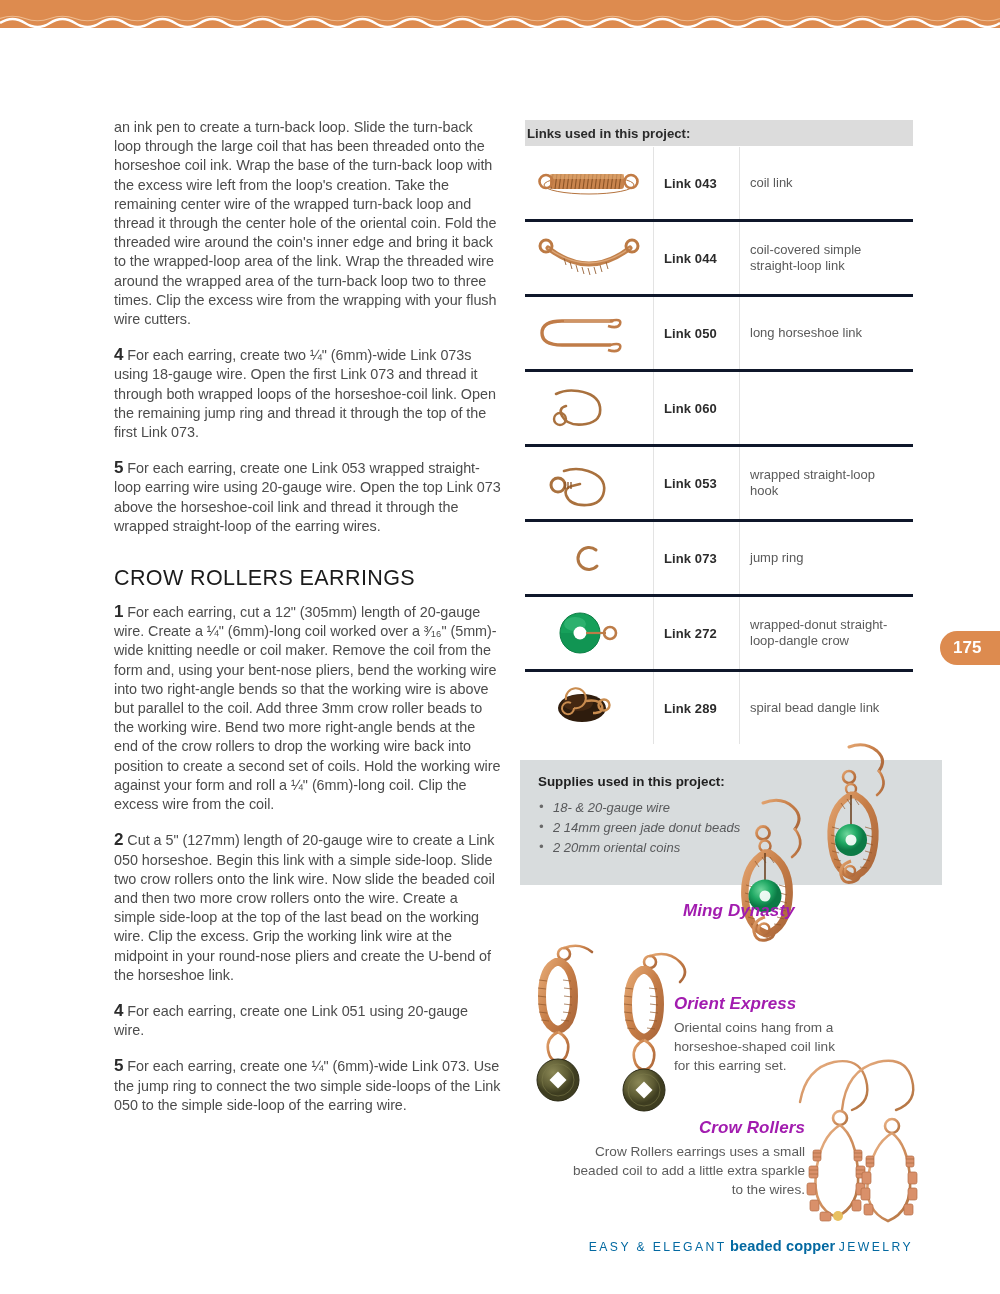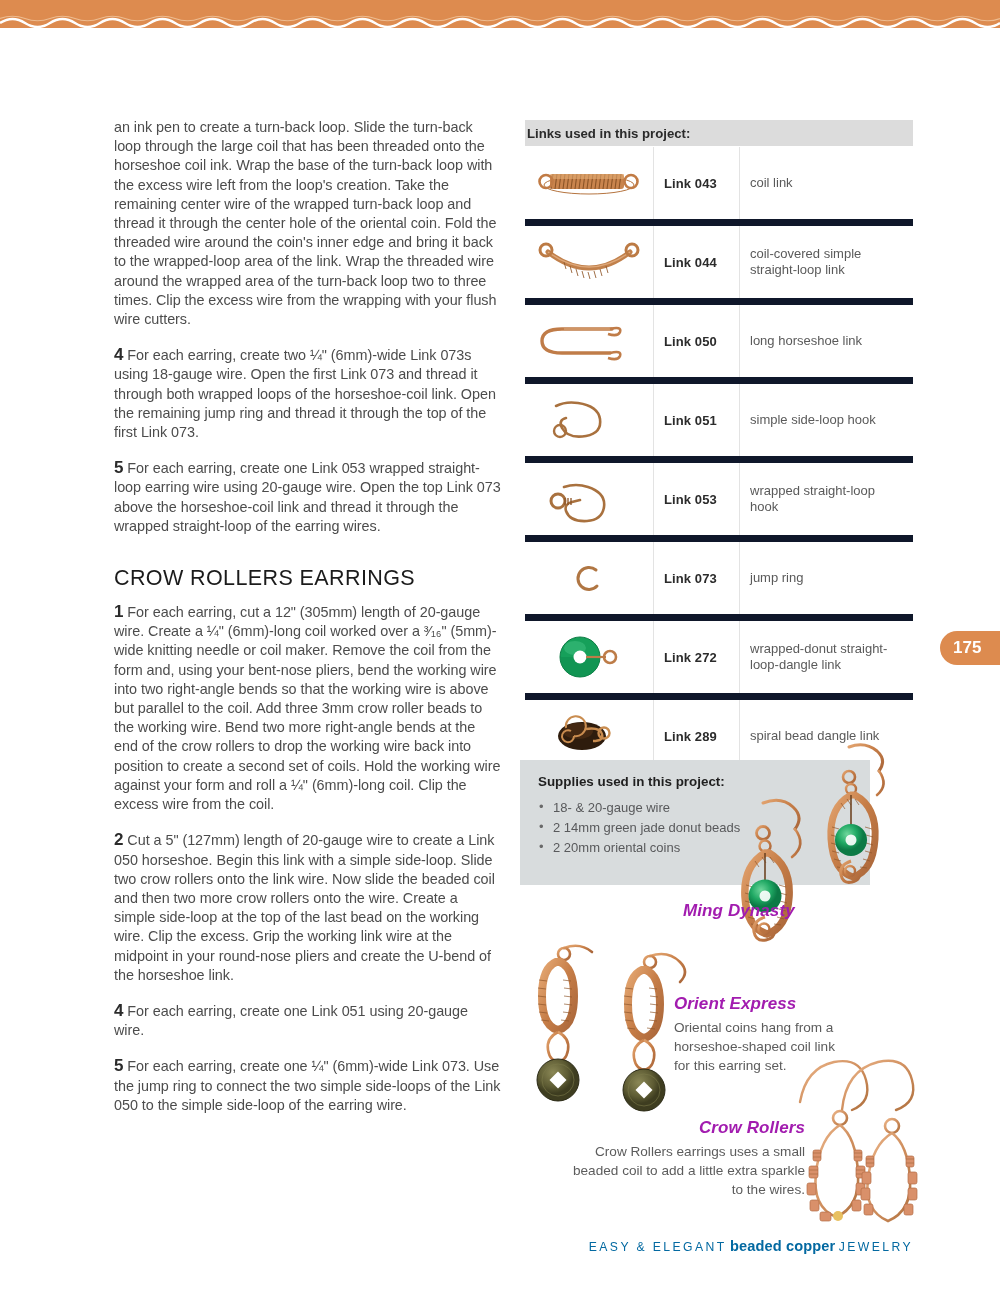--- a/index.html
+++ b/index.html
@@ -48,21 +48,21 @@
   .links-header{
     background:#dcdcdc;
     height:26px;
     display:flex;align-items:center;
     padding-left:2px;
     font-size:13.2px;font-weight:bold;color:#2a2a2a;
   }
   .links-body{border-top:1px solid #fff;}
   .link-row{
     display:flex;align-items:stretch;
-    border-bottom:7px solid #0f172a;
+    border-bottom:3px solid #0f172a;
     min-height:72px;
   }
   .link-row:last-child{border-bottom:none;}
   .lk-img{
     width:128px;flex:none;
     display:flex;align-items:center;justify-content:center;
     border-right:1px solid #e3e3e3;
   }
   .lk-code{
     width:75px;flex:none;
@@ -74,29 +74,29 @@
   }
   .lk-desc{
     flex:1;
     display:flex;align-items:center;
     padding-left:10px;padding-right:8px;
     font-size:13px;line-height:16.5px;color:#5a5a5a;
   }
 
   
   .supplies{
-    position:absolute;left:520px;top:760px;width:350px;height:125px;
+    position:absolute;left:520px;top:760px;width:422px;height:125px;
     background:#d8dcdd;
     padding:14px 0 0 18px;
     box-sizing:border-box;
   }
   .supplies h3{
     margin:0 0 9px 0;font-size:13.4px;font-weight:bold;color:#1f1f1f;
   }
-  .supplies ul{margin:0;padding:0;list-style:none;}
+  .supplies ul{margin:0;padding:0;list-style:none;font-style:italic;}
   .supplies li{
     font-size:13px;line-height:20px;color:#58595b;
     padding-left:15px;position:relative;
   }
   .supplies li:before{
     content:"\2022";position:absolute;left:1px;top:-1px;color:#6a6a6a;font-size:13px;
   }
 
   
   .cap-title{
@@ -259,22 +259,21 @@
         <div class="lk-desc">long horseshoe link</div>
       </div>
 
       <div class="link-row">
         <div class="lk-img">
           <svg width="110" height="52" viewBox="0 0 110 52">
             <path d="M22,12 q10,-5 22,-3 q20,3 22,16 q2,14 -14,17 q-18,3 -24,-8 q-4,-8 4,-10" fill="none" stroke="#a9713e" stroke-width="2.6" stroke-linecap="round"></path>
             <circle cx="26" cy="37" r="6" fill="none" stroke="#a9713e" stroke-width="2.4"></circle>
           </svg>
         </div>
-        <div class="lk-code">Link 051</div>
-        <div class="lk-desc">simple side-loop hook</div>
+        <div class="lk-code">Link 060</div>
       </div>
 
       <div class="link-row">
         <div class="lk-img">
           <svg width="110" height="52" viewBox="0 0 110 52">
             <path d="M30,14 q12,-4 24,0 q18,6 16,20 q-2,13 -17,14 q-17,1 -21,-10 q-2,-7 6,-9 l8,-2" fill="none" stroke="#a9713e" stroke-width="2.6" stroke-linecap="round"></path>
             <circle cx="24" cy="28" r="7" fill="none" stroke="#a9713e" stroke-width="3"></circle>
             <g stroke="#8a5326" stroke-width="1.3">
               <line x1="31" y1="25" x2="31" y2="32"></line>
                 <line x1="34" y1="25" x2="34" y2="32"></line>
@@ -302,21 +301,21 @@
             <circle cx="46" cy="26" r="20" fill="#16a05a"></circle>
             <circle cx="46" cy="26" r="20" fill="none" stroke="#0d7c44" stroke-width="1"></circle>
             <path d="M26,26 a20,20 0 0,0 40,0" fill="#0e8d4e" opacity="0.55"></path>
             <ellipse cx="41" cy="17" rx="11" ry="7" fill="#3fc07f" opacity="0.55"></ellipse>
             <circle cx="46" cy="26" r="6.5" fill="#ffffff"></circle>
             <line x1="52" y1="26" x2="72" y2="26" stroke="#bd7c48" stroke-width="2.2"></line>
             <circle cx="76" cy="26" r="6" fill="none" stroke="#bd7c48" stroke-width="2.6"></circle>
           </svg>
         </div>
         <div class="lk-code">Link 272</div>
-        <div class="lk-desc">wrapped-donut straight-loop-dangle link</div>
+        <div class="lk-desc">wrapped-donut straight-loop-dangle crow</div>
       </div>
 
       <div class="link-row">
         <div class="lk-img">
           <svg width="110" height="50" viewBox="0 0 110 50">
             <ellipse cx="48" cy="25" rx="24" ry="14" fill="#2e1c0d"></ellipse>
             <ellipse cx="44" cy="20" rx="15" ry="8" fill="#4a2c14" opacity="0.8"></ellipse>
             <g fill="none" stroke="#c98c4f" stroke-width="2">
               <path d="M40,25 a6,6 0 1,1 -3,-5"></path>
               <path d="M40,25 a10,10 0 1,0 -8,-8"></path>

